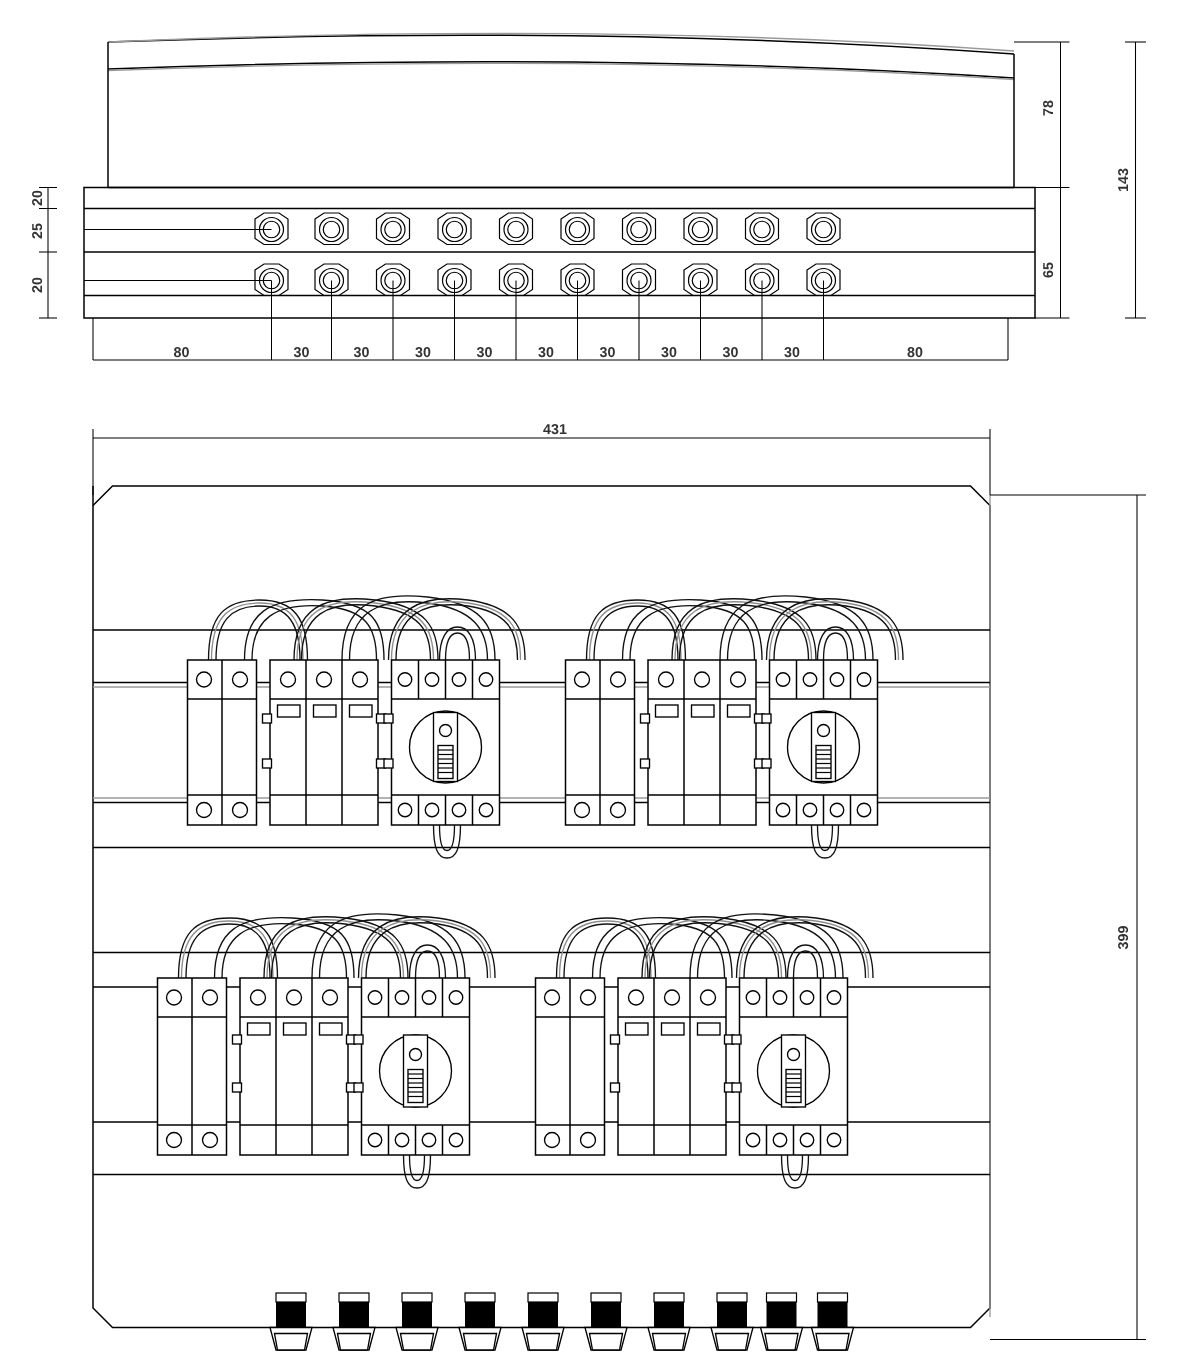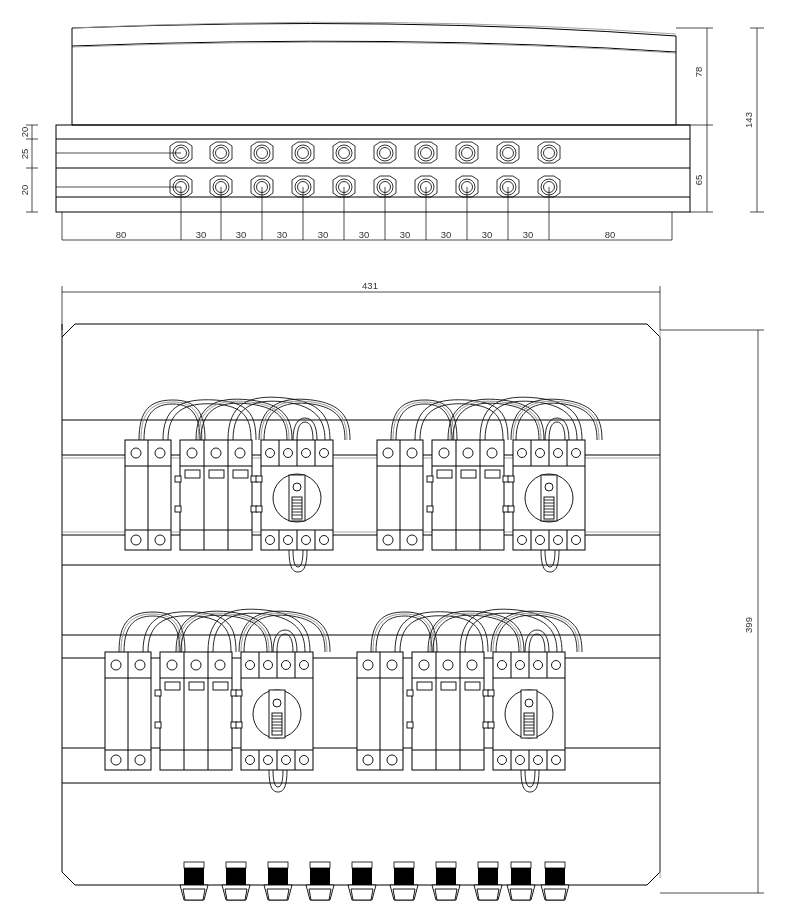--- a/index.html
+++ b/index.html
@@ -1,17 +1,17 @@
 <!DOCTYPE html>
 <html><head>
 <meta charset="utf-8">
 <style>
   html,body{margin:0;padding:0;background:#ffffff;}
   body{width:794px;height:913px;font-family:"Liberation Sans",sans-serif;overflow:hidden;}
-  #stage{position:relative;width:632px;height:913px;background:#fff;}
+  #stage{position:relative;width:632px;height:913px;background:#fff;font-weight:bold;}
   svg{display:block;}
   .ln{stroke:#000;stroke-width:1;fill:none;}
   .ln-thin{stroke:#000;stroke-width:0.8;fill:none;}
   .ln-gray{stroke:#9a9a9a;stroke-width:0.9;fill:none;}
   .dim{stroke:#000;stroke-width:0.7;fill:none;}
   .wire{stroke:#111;stroke-width:0.9;fill:none;}
   .wire2{stroke:#8d8d8d;stroke-width:0.9;fill:none;}
   .part{stroke:#000;stroke-width:1;fill:#fff;}
   .part-in{stroke:#000;stroke-width:0.9;fill:#fff;}
   .blk{fill:#000;}

